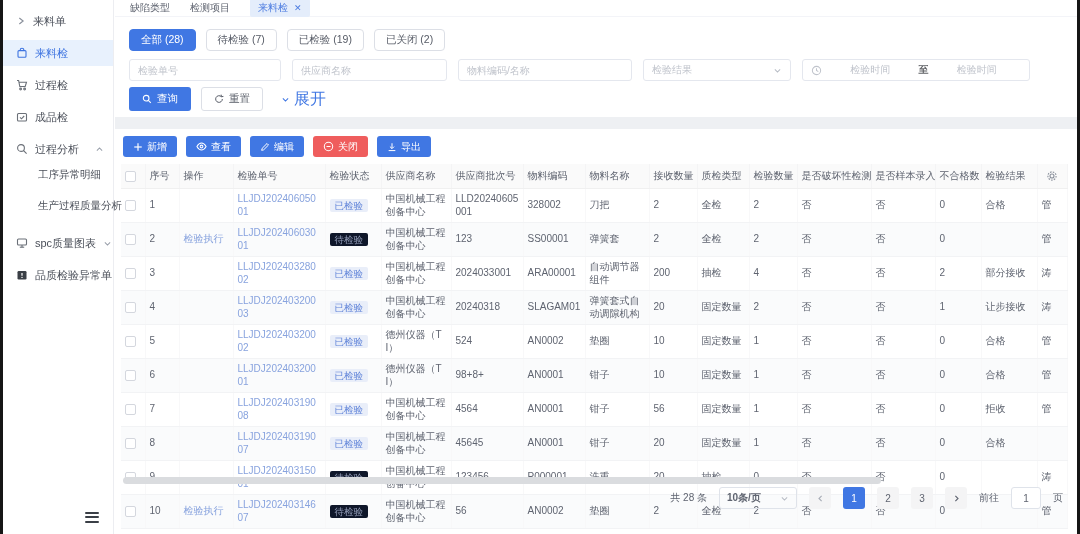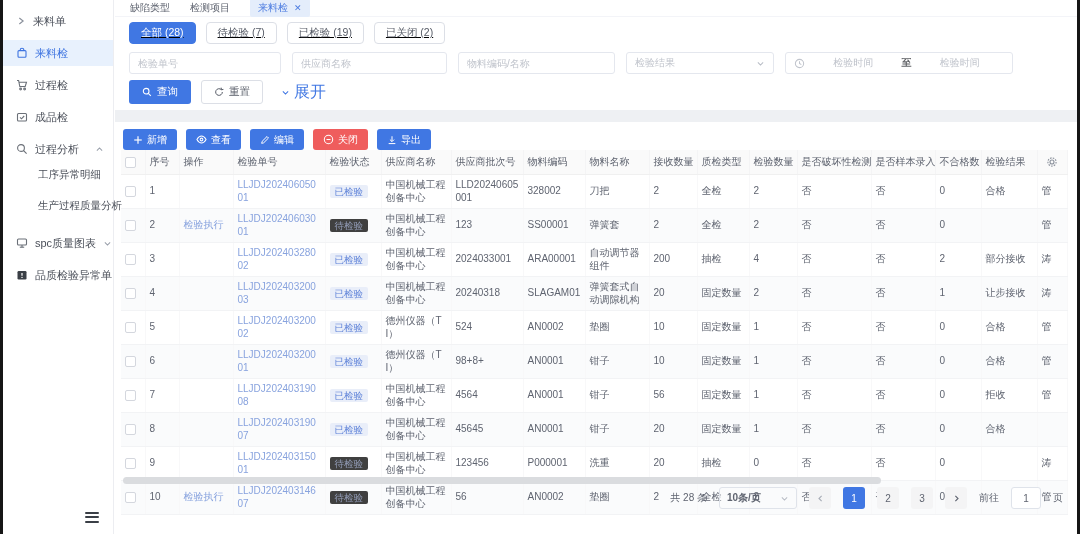--- a/index.html
+++ b/index.html
@@ -20,21 +20,21 @@
   .side-collapse { position:absolute; bottom:9px; right:14px; width:14px; cursor:pointer; }
   .side-collapse i { display:block; height:2px; background:#3a3f46; margin-bottom:2.5px; border-radius:1px; }
 
   
   .main { position:absolute; left:115px; top:0; right:3px; bottom:0; }
   .tabstrip { height:17px; display:flex; align-items:center; gap:20px; padding-left:15px; font-size:10px; color:#5f6470; border-bottom:1px solid #f3f4f8; }
   .tab { cursor:pointer; white-space:nowrap; }
   .tab.active { display:flex; align-items:center; gap:6px; background:#e4edfb; color:#4b7be0; padding:2px 8px; border-radius:2px; }
   .tab .x { color:#4b7be0; font-size:9px; line-height:1; }
 
-  .status-tabs { display:flex; gap:10px; margin:5px 0 0 14px;text-decoration:underline; }
+  .status-tabs { display:flex; gap:10px; margin:12px 0 0 14px; }
   .pill { font-size:10.5px; color:#565b66; background:#fff; border:1px solid #dcdfe6; border-radius:4px; padding:3px 11px; cursor:pointer; white-space:nowrap; }
   .pill.active { background:#4077e3; border-color:#4077e3; color:#fff; }
 
   .filters { display:flex; gap:11px; margin:8px 0 0 14px; align-items:center; }
   .f-input { height:22px; border:1px solid #e4e7ee; border-radius:3px; font-size:10px; padding:0 8px; color:#606266; outline:none; font-family:inherit; }
   .f-input::placeholder { color:#c0c4cc; }
   .f-select { width:148px; height:22px; border:1px solid #e4e7ee; border-radius:3px; display:flex; align-items:center; padding:0 8px; cursor:pointer; }
   .f-select span { font-size:10px; color:#c0c4cc; flex:1; }
   .f-date { width:228px; height:22px; border:1px solid #e4e7ee; border-radius:3px; display:flex; align-items:center; padding:0 8px; gap:4px; color:#c6cad2; }
   .f-date .ph { flex:1; text-align:center; font-size:10px; color:#c0c4cc; }
@@ -46,29 +46,29 @@
   .btn.plain { background:#fff; color:#565b66; border-color:#dcdfe6; }
   .link-btn { display:inline-flex; align-items:center; gap:4px; font-size:16px; color:#4077e3; cursor:pointer; margin-left:8px; }
 
   .gray-band { height:12px; background:#eef0f3; margin-top:6px; }
 
   .card { position:relative; padding:7px 6px 0; }
   .toolbar { display:flex; gap:9px; margin-left:2px; }
   .tbtn { display:inline-flex; align-items:center; gap:4px; height:21px; padding:0 10px; font-size:10px; border-radius:3px; color:#fff; background:#4077e3; cursor:pointer; white-space:nowrap; }
   .tbtn.danger { background:#ef5d5d; }
 
-  .table-wrap { position:relative; overflow:hidden; }
+  .table-wrap { margin-top:7px; position:relative; overflow:hidden; }
   table { border-collapse:collapse; table-layout:fixed; width:946px; font-size:10px; }
   th { background:#fafafa; color:#5f6470; font-weight:normal; text-align:left; padding:5px 4px; border-bottom:1px solid #f0f0f0; border-right:1px solid #f4f4f5; white-space:nowrap; overflow:hidden; }
   td { padding:4px 4px; color:#5f6470; border-bottom:1px solid #f2f3f5; border-right:1px solid #f8f8f9; vertical-align:middle; word-break:break-all; line-height:1.25; overflow:hidden; }
   tbody tr:nth-child(even) td { background:#fafbfc; }
   td.link, span.rlink { color:#88a3de; cursor:pointer; }
   .chip { display:inline-block; padding:1px 5px; border-radius:2px; font-size:9.5px; white-space:nowrap; }
   .chip-done { background:#e9eef9; color:#5e82d8; }
-  .chip-wait { background:#404040; color:#939db8; }
+  .chip-wait { background:#0f172a; color:#939db8; }
   .cb { display:inline-block; width:11px; height:11px; border:1px solid #d4d7de; border-radius:2px; background:#fff; cursor:pointer; vertical-align:middle; }
   th .gear { color:#8a909b; display:block; margin:0 auto; cursor:pointer; }
 
   .hscroll { position:absolute; left:8px; top:477px; width:758px; height:7px; background:#dadcdf; border-radius:4px; cursor:pointer; }
 
   .pagination { position:absolute; right:14px; top:487px; display:flex; align-items:center; gap:12px; font-size:10px; color:#5f6470;margin-left:16px; }
   .pg-select { width:78px; height:22px; border:1px solid #dfe3ea; border-radius:3px; display:flex; align-items:center; padding:0 7px; cursor:pointer; color:#5f6470;font-weight:bold; }
   .pg-select span { flex:1; }
   .pg-box { min-width:22px; height:22px; background:#f4f4f5; border-radius:3px; display:flex; align-items:center; justify-content:center; color:#5f6470; cursor:pointer; }
   .pg-box.current { background:#4077e3; color:#fff; }
@@ -166,21 +166,21 @@
     <div class="status-tabs">
       <span class="pill active">全部 (28)</span>
       <span class="pill">待检验 (7)</span>
       <span class="pill">已检验 (19)</span>
       <span class="pill">已关闭 (2)</span>
     </div>
 
     <div class="filters">
       <input class="f-input" style="width: 152px;" placeholder="检验单号">
       <input class="f-input" style="width: 155px;" placeholder="供应商名称">
-      <input class="f-input" style="width: 157px;" placeholder="物料编码/名称">
+      <input class="f-input" style="width: 174px;" placeholder="物料编码/名称">
       <div class="f-select">
         <span>检验结果</span>
         <svg width="9" height="9" viewBox="0 0 12 12" fill="none" stroke="#b8bdc6" stroke-width="1.4">
             <polyline points="2.5,4.5 6,8 9.5,4.5"></polyline>
           </svg>
       </div>
       <div class="f-date">
         <svg width="11" height="11" viewBox="0 0 12 12" fill="none" stroke="#c0c4cc" stroke-width="1.1">
             <circle cx="6" cy="6" r="4.5"></circle>
             <polyline points="6,3.5 6,6 8,7.2"></polyline>

